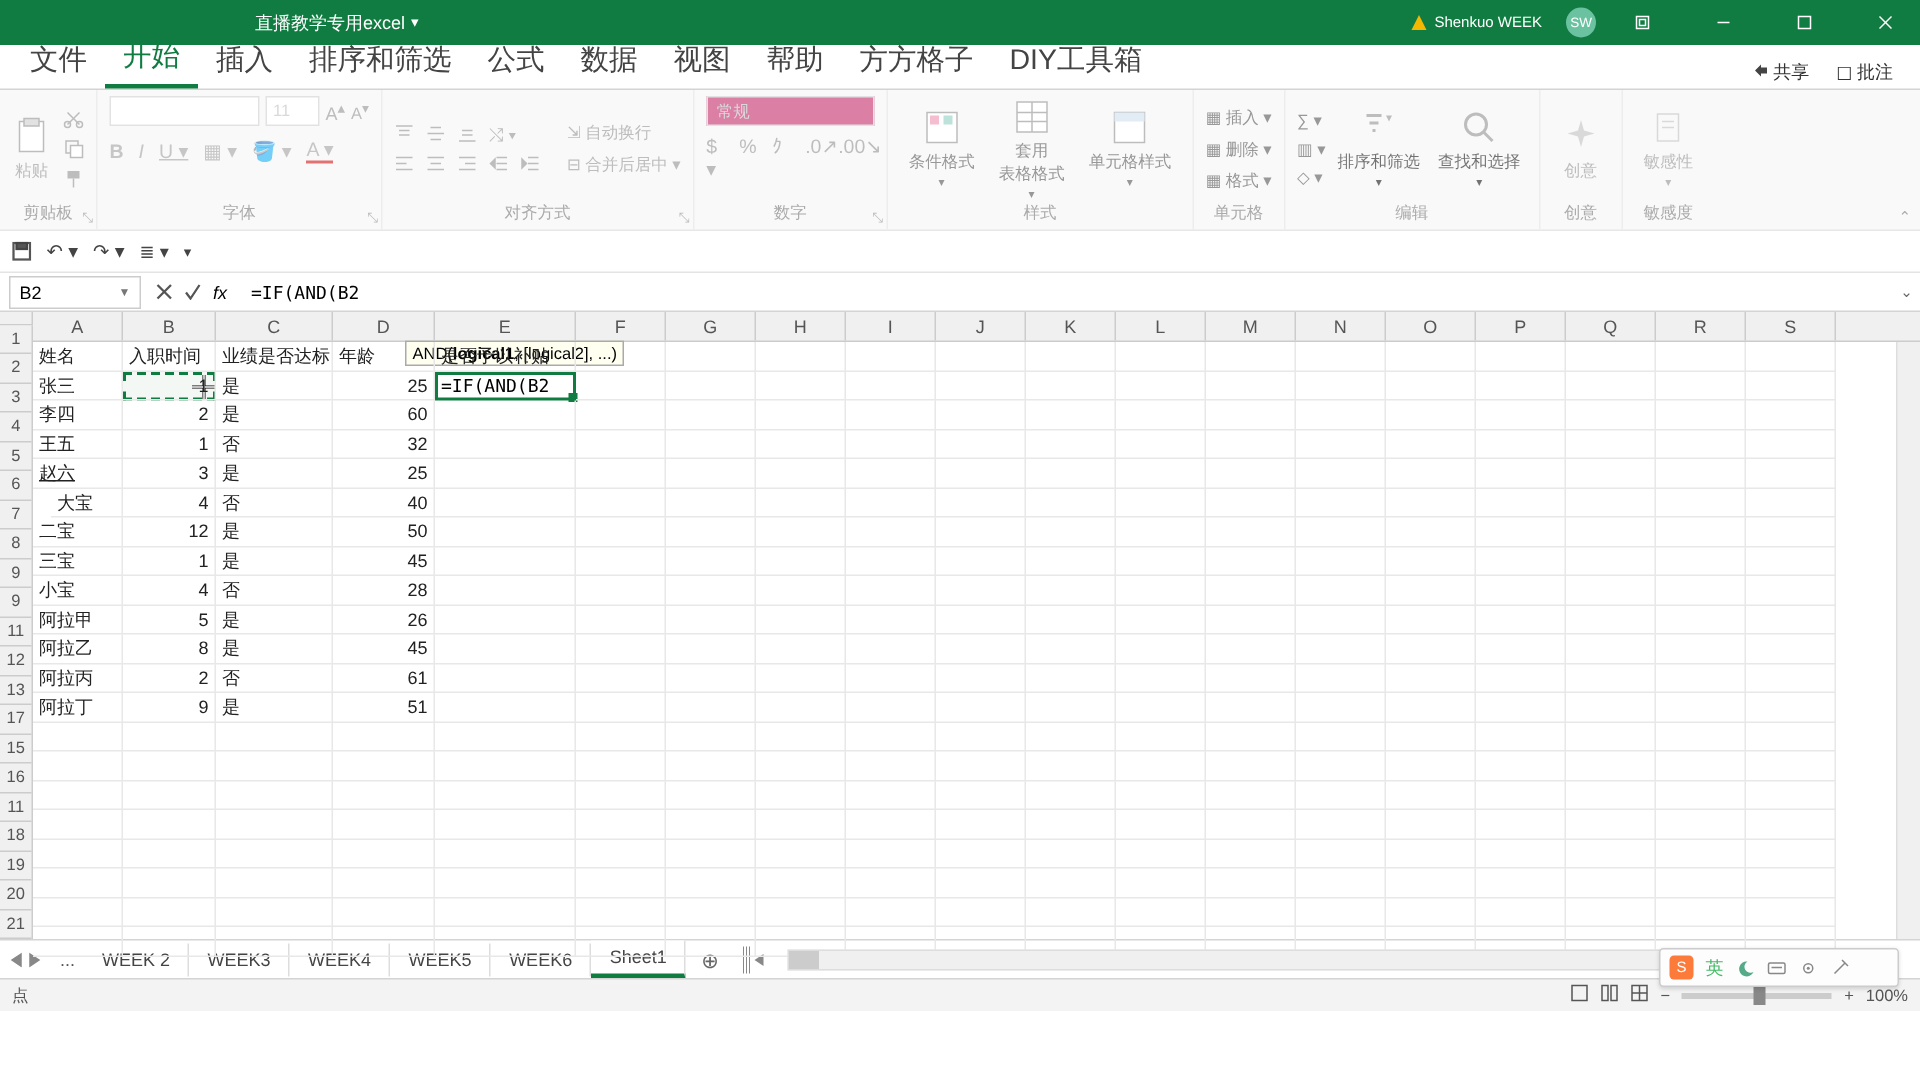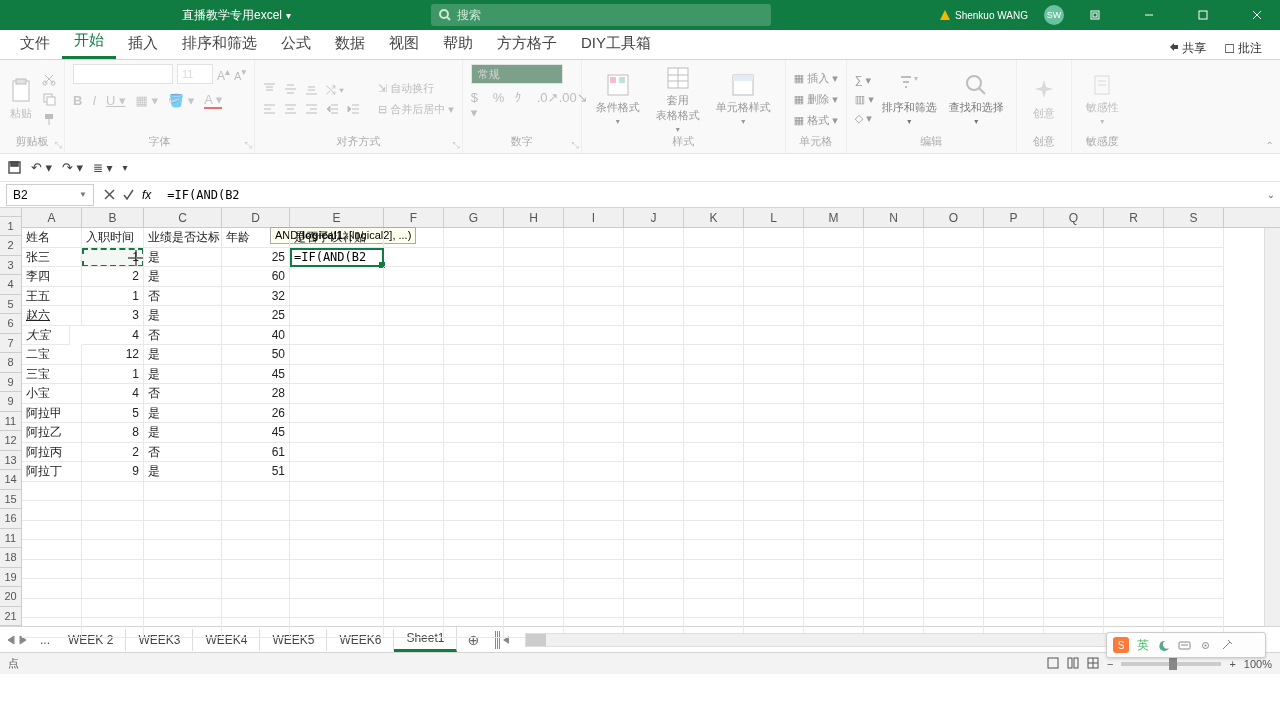--- a/index.html
+++ b/index.html
@@ -1,34 +1,34 @@
 <!DOCTYPE html>
 <html><head>
 <meta charset="utf-8">
 <style>
   * { box-sizing: border-box; margin: 0; padding: 0; font-family: "Microsoft YaHei", "Segoe UI", sans-serif; }
   body { width: 1280px; height: 720px; background: #fff; overflow: hidden; position: relative; }
   
   
   .title-bar { display: flex; align-items: center; height: 30px; background: #107c41; color: #fff; padding: 0; }
   .title-bar .left-spacer { width: 170px; }
-  .title-bar .title { font-size: 12px; display: flex; align-items: center; gap: 4px; margin-left: 12px; }
+  .title-bar .title { font-size: 12px; display: flex; align-items: center; gap: 4px; }
   .title-bar .title-dropdown { font-size: 10px; }
   .title-bar .search-wrap { margin-left: 140px; width: 340px; height: 22px; background: rgba(255,255,255,0.2); border-radius: 3px; display: flex; align-items: center; padding: 0 8px; gap: 6px; font-size: 12px; }
   .title-bar .search-icon-svg { width: 12px; height: 12px; stroke: #cfe8d9; fill: none; stroke-width: 2; }
   .title-bar .right { margin-left: auto; display: flex; align-items: center; gap: 8px; padding-right: 0; }
   .title-bar .warn { color: #fff; font-size: 10px; display: flex; align-items: center; gap: 4px; margin-right: 8px; }
   .title-bar .warn-tri { width: 12px; height: 12px; }
   .user-initials { background: #6bc2a1; width: 20px; height: 20px; border-radius: 50%; font-size: 9px; display: flex; align-items: center; justify-content: center; }
   .win-btn { width: 46px; height: 30px; display: flex; align-items: center; justify-content: center; font-size: 12px; }
   .win-btn svg { width: 12px; height: 12px; stroke: #fff; fill: none; stroke-width: 1; }
 
   
   .ribbon-tabs { display: flex; align-items: flex-end; height: 30px; background: #fff; border-bottom: 1px solid #d4d4d4; padding-left: 8px; }
-  .ribbon-tabs .tab { padding: 6px 12px; font-size: 15px; color: #444; cursor: pointer; }
+  .ribbon-tabs .tab { padding: 6px 12px; font-size: 19px; color: #444; cursor: pointer; }
   .ribbon-tabs .tab.active { border-bottom: 3px solid #107c41; color: #107c41; font-weight: 500; }
   .ribbon-right { margin-left: auto; display: flex; align-items: center; gap: 6px; padding-right: 12px; }
   .ribbon-right .btn { font-size: 12px; padding: 2px 6px; display: flex; align-items: center; gap: 3px; color: #333; }
   .share-icon svg { width: 12px; height: 12px; fill: #444; }
 
   
   .ribbon-body { display: flex; height: 94px; background: #f5f5f5; border-bottom: 1px solid #d4d4d4; }
   .ribbon-group { display: flex; flex-direction: column; border-right: 1px solid #e0e0e0; padding: 4px 8px 2px; position: relative; }
   .ribbon-group-content { display: flex; flex: 1; align-items: center; gap: 4px; }
   .ribbon-group-label { font-size: 11px; color: #666; text-align: center; padding-bottom: 2px; }
@@ -47,21 +47,21 @@
   .font-btns span, .font-btns .ico { font-size: 13px; color: #999; }
   .b { font-weight: bold; } .i { font-style: italic; } .u { text-decoration: underline; }
 
   .align-group .align-rows { display: flex; flex-direction: column; gap: 6px; }
   .align-row { display: flex; gap: 8px; }
   .align-row svg { width: 13px; height: 13px; stroke: #888; fill: #888; }
   .align-extra { display: flex; flex-direction: column; gap: 6px; margin-left: 14px; }
   .align-extra .ext { font-size: 11px; color: #888; display: flex; align-items: center; gap: 3px; }
 
   .number-group .num-row { display: flex; align-items: center; gap: 8px; }
-  .num-format-box { width: 92px; height: 20px; border: 1px solid #ccc; background: #14532d; font-size: 11px; padding: 0 6px; color: #bbb; }
+  .num-format-box { width: 112px; height: 20px; border: 1px solid #ccc; background: #be185d; font-size: 11px; padding: 0 6px; color: #bbb; }
   .num-row svg, .num-row span.sym { width: 14px; height: 14px; font-size: 13px; color: #888; }
 
   .styles-group .style-btn { display: flex; flex-direction: column; align-items: center; font-size: 11px; color: #444; padding: 0 6px; gap: 2px; }
   .styles-group .style-btn .ico { width: 26px; height: 26px; }
 
   .cells-group .cell-btn, .edit-group .edit-btn { font-size: 11px; color: #444; display: flex; align-items: center; gap: 3px; padding: 2px 0; }
   .cells-group .col, .edit-group .col { display: flex; flex-direction: column; gap: 2px; }
   .edit-group .ecol2 { display: flex; flex-direction: column; align-items: center; font-size: 11px; padding: 0 4px; gap: 2px; }
   .edit-group .ecol2 .bigico { width: 26px; height: 26px; }
 
@@ -141,33 +141,26 @@
 </style>
 </head>
 <body>
 
 <div class="title-bar">
   <div class="left-spacer"></div>
   <div class="title">
     <span>直播教学专用excel</span>
     <span class="title-dropdown">▾</span>
   </div>
-  <div class="search-wrap">
-    <svg class="search-icon-svg">
-        <circle cx="5" cy="5" r="4"></circle>
-        <line x1="8" y1="8" x2="11" y2="11"></line>
-      </svg>
-    <span style="color:#cfe8d9;">搜索</span>
-  </div>
   <div class="right">
     <div class="warn">
       <svg class="warn-tri">
           <polygon points="6,1 11,11 1,11" fill="#f5b800"></polygon>
         </svg>
-      <span>Shenkuo WANG</span>
+      <span>Shenkuo WEEK</span>
     </div>
     <div class="user-initials">SW</div>
     <div class="win-btn">
         <svg>
           <rect x="2" y="2" width="8" height="8"></rect>
           <rect x="4" y="4" width="4" height="4"></rect>
         </svg>
       </div>
     <div class="win-btn">
         <svg>
@@ -481,21 +474,21 @@
         <div class="row-h">4</div>
         <div class="row-h">5</div>
         <div class="row-h">6</div>
         <div class="row-h">7</div>
         <div class="row-h">8</div>
         <div class="row-h">9</div>
         <div class="row-h">9</div>
         <div class="row-h">11</div>
         <div class="row-h">12</div>
         <div class="row-h">13</div>
-        <div class="row-h">14</div>
+        <div class="row-h">17</div>
         <div class="row-h">15</div>
         <div class="row-h">16</div>
         <div class="row-h">11</div>
         <div class="row-h">18</div>
         <div class="row-h">19</div>
         <div class="row-h">20</div>
         <div class="row-h">21</div>
       </div>
   </div>
   <div style="flex:1;display:flex;flex-direction:column;position:relative;">
@@ -552,21 +545,21 @@
         <div class="cell" style="left: 122px; top: 39px; width: 78px; height: 19.5px;">是</div>
         <div class="cell r" style="left: 200px; top: 39px; width: 68px; height: 19.5px;">60</div>
         <div class="cell" style="left: 0px; top: 58.5px; width: 60px; height: 19.5px;">王五</div>
         <div class="cell r" style="left: 60px; top: 58.5px; width: 62px; height: 19.5px;">1</div>
         <div class="cell" style="left: 122px; top: 58.5px; width: 78px; height: 19.5px;">否</div>
         <div class="cell r" style="left: 200px; top: 58.5px; width: 68px; height: 19.5px;">32</div>
         <div class="cell" style="left: 0px; top: 78px; width: 60px; height: 19.5px; text-decoration: underline;">赵六</div>
         <div class="cell r" style="left: 60px; top: 78px; width: 62px; height: 19.5px;">3</div>
         <div class="cell" style="left: 122px; top: 78px; width: 78px; height: 19.5px;">是</div>
         <div class="cell r" style="left: 200px; top: 78px; width: 68px; height: 19.5px;">25</div>
-        <div class="cell" style="left: 0px; top: 97.5px; width: 48px; height: 19.5px; font-style: italic;">大宝</div>
+        <div class="cell" style="left: 12px; top: 97.5px; width: 48px; height: 19.5px;">大宝</div>
         <div class="cell r" style="left: 60px; top: 97.5px; width: 62px; height: 19.5px;">4</div>
         <div class="cell" style="left: 122px; top: 97.5px; width: 78px; height: 19.5px;">否</div>
         <div class="cell r" style="left: 200px; top: 97.5px; width: 68px; height: 19.5px;">40</div>
         <div class="cell" style="left: 0px; top: 117px; width: 60px; height: 19.5px;">二宝</div>
         <div class="cell r" style="left: 60px; top: 117px; width: 62px; height: 19.5px;">12</div>
         <div class="cell" style="left: 122px; top: 117px; width: 78px; height: 19.5px;">是</div>
         <div class="cell r" style="left: 200px; top: 117px; width: 68px; height: 19.5px;">50</div>
         <div class="cell" style="left: 0px; top: 136.5px; width: 60px; height: 19.5px;">三宝</div>
         <div class="cell r" style="left: 60px; top: 136.5px; width: 62px; height: 19.5px;">1</div>
         <div class="cell" style="left: 122px; top: 136.5px; width: 78px; height: 19.5px;">是</div>

